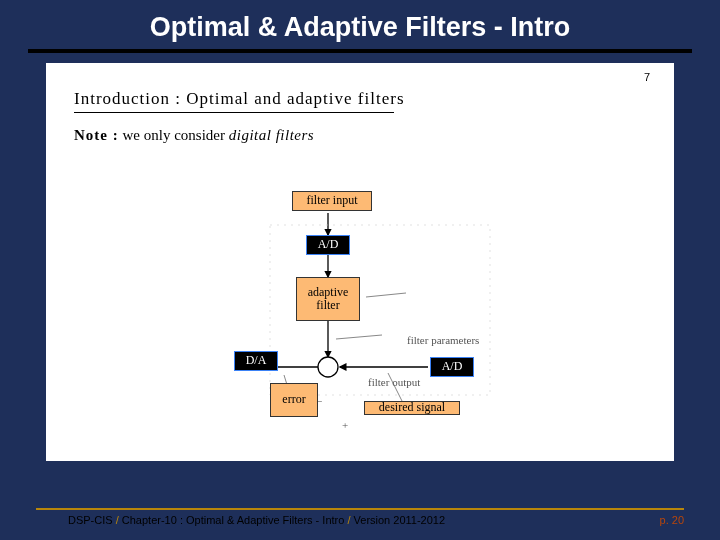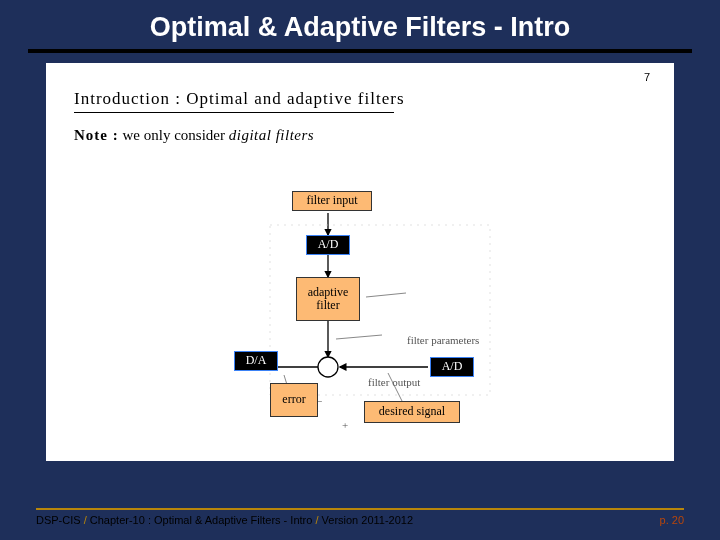--- a/index.html
+++ b/index.html
@@ -112,21 +112,21 @@
     bottom: 4px;
     left: 30px;
     right: 30px;
     border-top: 2px solid #b8860b;
     height: 22px;
     display: flex;
     justify-content: space-between;
     align-items: center;
     font-size: 11px;
   }
-  .footer .left { color: #000; }
+  .footer .left { color: #000; margin-left: 32px; }
   .footer .sep { color: #b8860b; }
   .footer .right { color: #b8460b; }
 </style>
 </head>
 <body>
 
 <div class="slide-area">
   <div class="title">Optimal &amp; Adaptive Filters - Intro</div>
   <div class="rule"></div>
 
@@ -176,21 +176,21 @@
       <div class="lbl" style="left:201px; top:95px;">filter parameters</div>
       <div class="lbl" style="left:162px; top:137px;">filter output</div>
 
       <div class="box blackbox" style="left:0; top:160px; width:44px; height:20px;margin-left:28px;">D/A</div>
       <div class="box blackbox" style="left:224px; top:166px; width:44px; height:20px;">A/D</div>
 
       <div class="lbl" style="left:110px; top:156px;">−</div>
       <div class="lbl" style="left:136px; top:180px;">+</div>
 
       <div class="box" style="left:64px; top:192px; width:48px; height:34px;">error</div>
-      <div class="box" style="left:158px; top:210px; width:96px; height:22px;">desired signal</div>
+      <div class="box" style="left:158px; top:210px; width:96px; height:14px;">desired signal</div>
     </div>
   </div>
 
   <div class="footer">
     <div class="left">
       <span>DSP-CIS</span>
       <span class="sep">/</span>
       <span>Chapter-10 : Optimal &amp; Adaptive Filters - Intro</span>
       <span class="sep">/</span>
       <span>Version 2011-2012</span>

